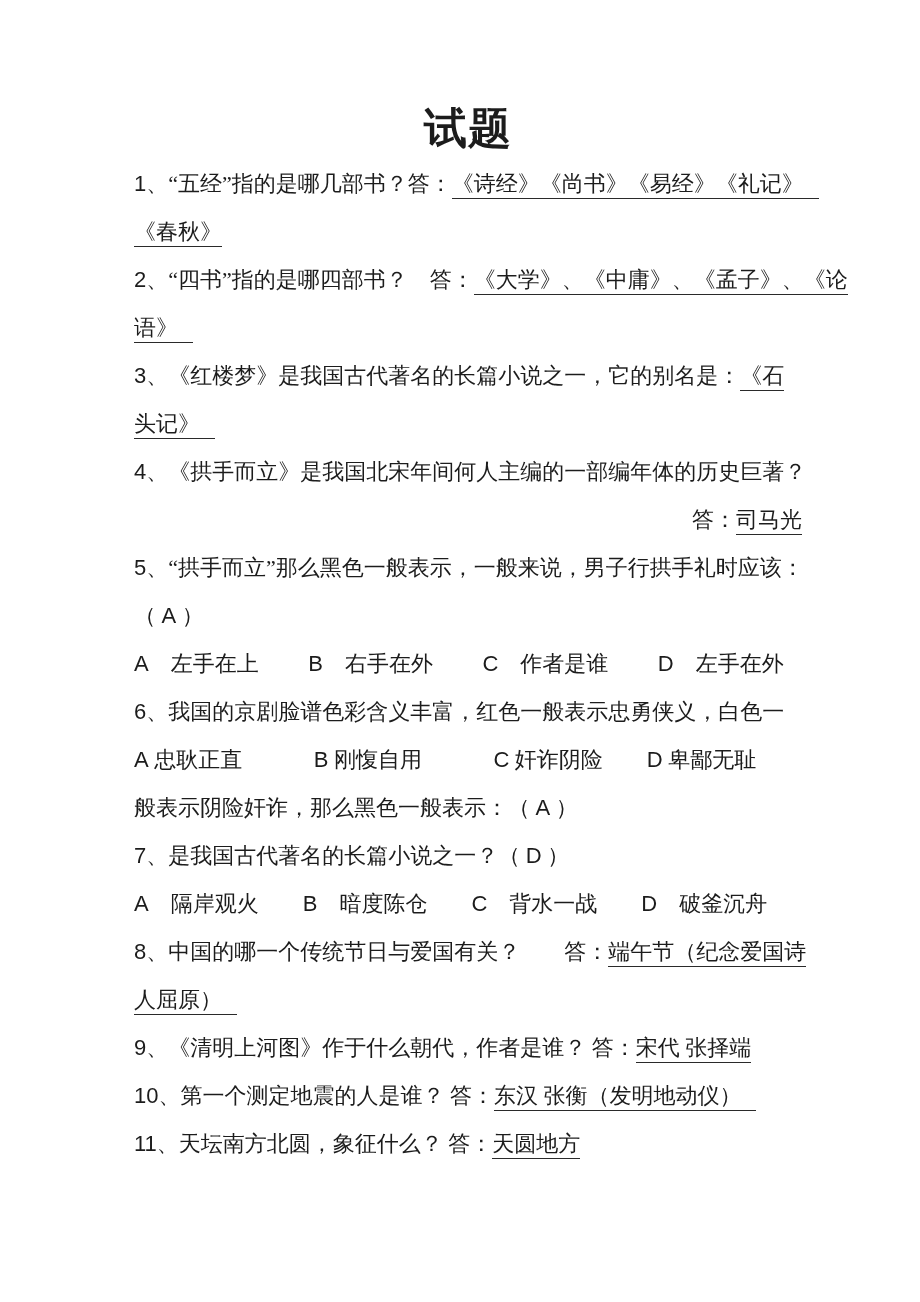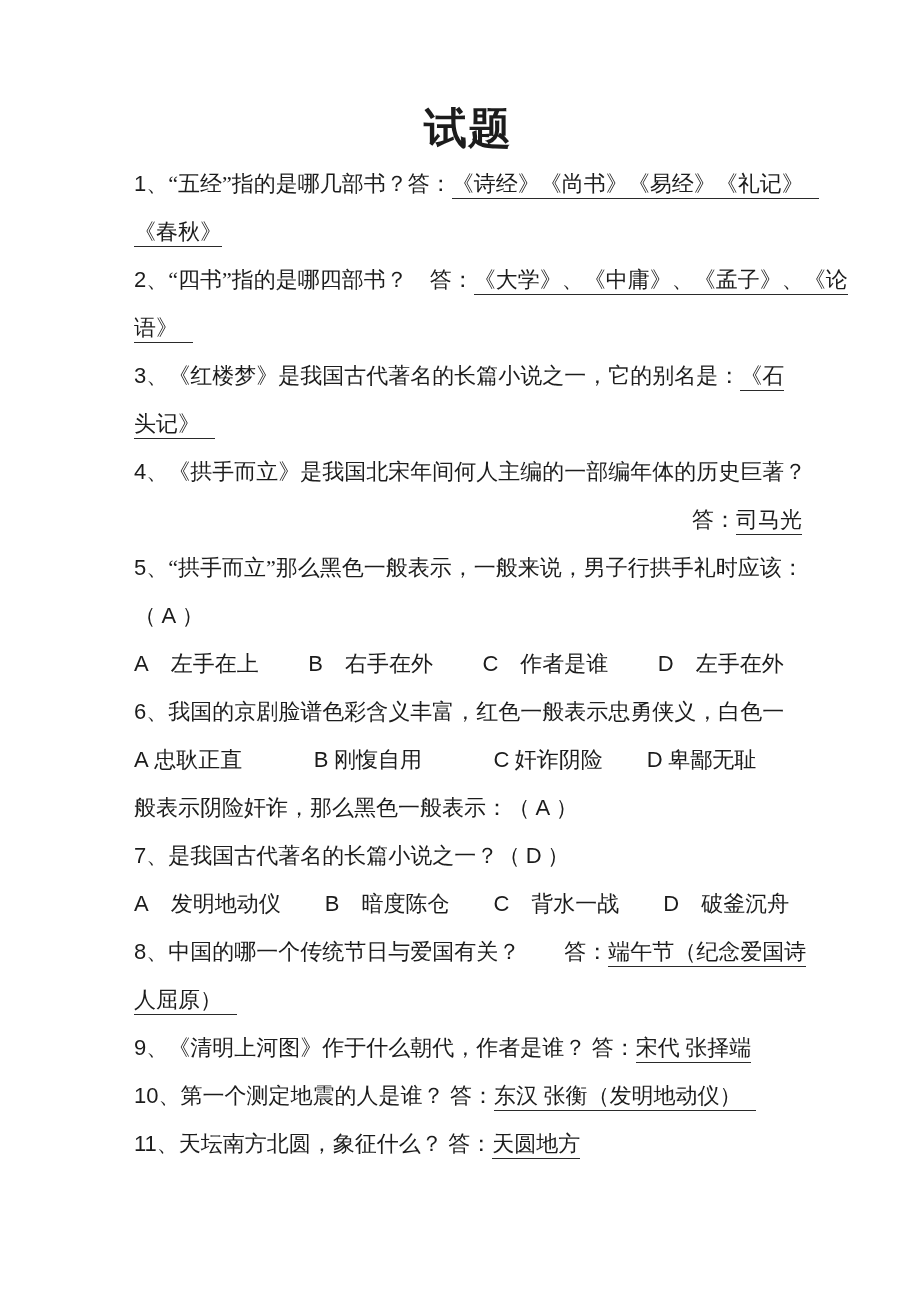--- a/index.html
+++ b/index.html
@@ -67,21 +67,21 @@
         <div class="line"><span class="u pad">头记》</span></div>
         <div class="line"><span class="lat">4、</span><span>《拱手而立》是我国北宋年间何人主编的一部编年体的历史巨著？</span></div>
         <div class="line indent"><span>答：</span><span class="u">司马光</span></div>
         <div class="line"><span class="lat">5、</span><span>“拱手而立”那么黑色一般表示，一般来说，男子行拱手礼时应该：</span></div>
         <div class="line"><span>（ </span><span class="lat">A</span><span> ）</span></div>
         <div class="line"><span class="lat">A</span><span>　左手在上　 　</span><span class="lat">B</span><span>　右手在外　 　</span><span class="lat">C</span><span>　作者是谁　 　</span><span class="lat">D</span><span>　左手在外</span></div>
         <div class="line"><span class="lat">6、</span><span>我国的京剧脸谱色彩含义丰富，红色一般表示忠勇侠义，白色一</span></div>
         <div class="line"><span class="lat">A</span><span> 忠耿正直　　 　</span><span class="lat">B</span><span> 刚愎自用　　 　</span><span class="lat">C</span><span> 奸诈阴险　　</span><span class="lat">D</span><span> 卑鄙无耻</span></div>
         <div class="line"><span>般表示阴险奸诈，那么黑色一般表示：（ </span><span class="lat">A</span><span> ）</span></div>
         <div class="line"><span class="lat">7、</span><span>是我国古代著名的长篇小说之一？（ </span><span class="lat">D</span><span> ）</span></div>
-        <div class="line"><span class="lat">A</span><span>　发明地动仪　　</span><span class="lat">B</span><span>　暗度陈仓　　</span><span class="lat">C</span><span>　背水一战　　</span><span class="lat">D</span><span>　破釜沉舟</span></div>
+        <div class="line"><span class="lat">A</span><span>　隔岸观火　　</span><span class="lat">B</span><span>　暗度陈仓　　</span><span class="lat">C</span><span>　背水一战　　</span><span class="lat">D</span><span>　破釜沉舟</span></div>
         <div class="line"><span class="lat">8、</span><span>中国的哪一个传统节日与爱国有关？　　答：</span><span class="u">端午节（纪念爱国诗</span></div>
         <div class="line"><span class="u pad">人屈原）</span></div>
         <div class="line"><span class="lat">9、</span><span>《清明上河图》作于什么朝代，作者是谁？ 答：</span><span class="u">宋代 张择端</span></div>
         <div class="line"><span class="lat">10、</span><span>第一个测定地震的人是谁？ 答：</span><span class="u pad">东汉 张衡（发明地动仪）</span></div>
         <div class="line"><span class="lat">11、</span><span>天坛南方北圆，象征什么？ 答：</span><span class="u">天圆地方</span></div>
       </div>
   </div>
 </div>
 
 </body></html>

